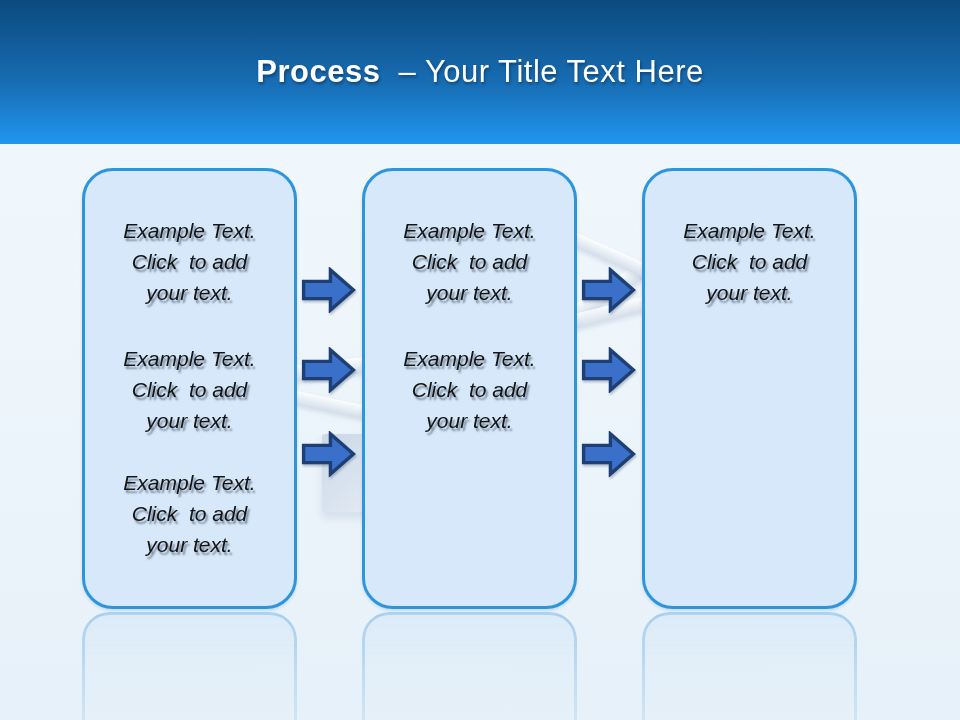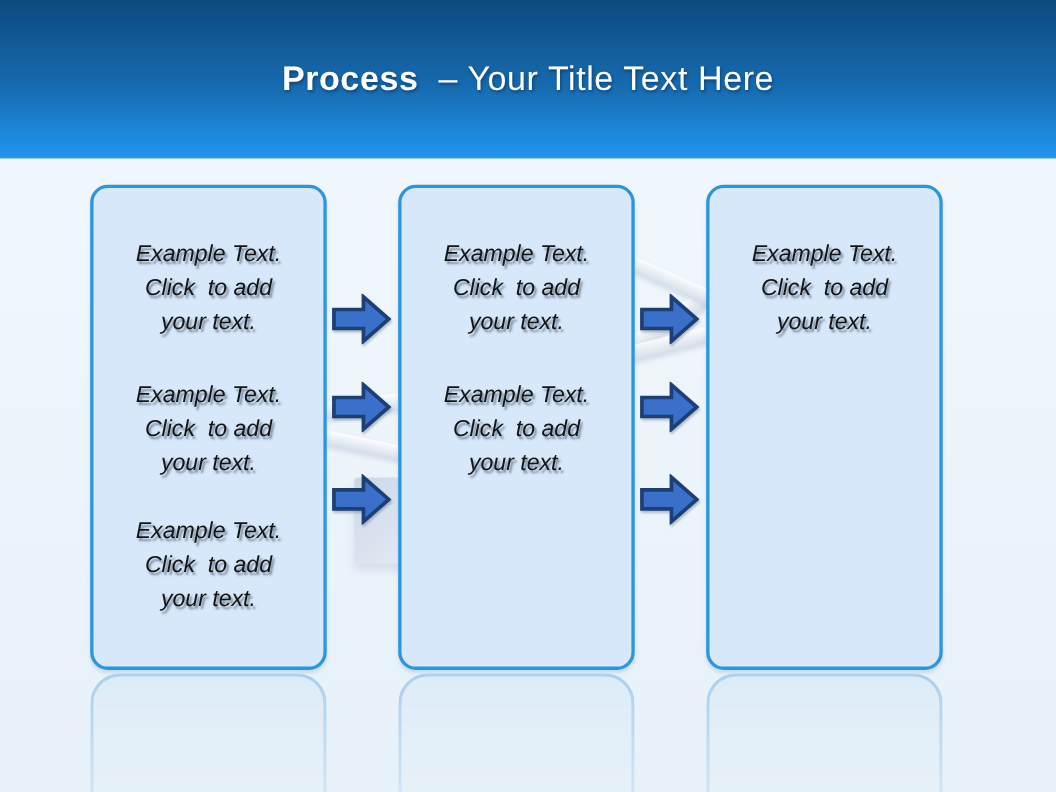--- a/index.html
+++ b/index.html
@@ -32,21 +32,21 @@
   }
   .cube{
     background:linear-gradient(135deg,#c8d5e7 0%,#dde6f1 60%,#eef2f8 100%);
     border-radius:3px;box-shadow:0 6px 8px rgba(130,150,180,.25);
     opacity:.9;
   }
   
   .panel{
     position:absolute;z-index:3;top:24px;width:215px;height:441px;
     box-sizing:border-box;border:3px solid var(--panel-border,#2b95de);
-    border-radius:16px;background:var(--panel-fill,#d6e8f9);
+    border-radius:31px;background:var(--panel-fill,#d6e8f9);
     box-shadow:0 2px 3px rgba(100,150,200,.25);
   }
   .panel-1{left:82px;}.panel-2{left:362px;}.panel-3{left:642px;}
   .block{
     position:absolute;left:8px;width:193px;text-align:center;
     font-style:italic;font-size:21px;line-height:31px;color:var(--text,#141414);
     white-space:pre-wrap;
     text-shadow:2px 3px 2px rgba(40,55,80,.55);
   }
   .block-1{top:44px;}.block-2{top:172px;}.block-3{top:296px;}

